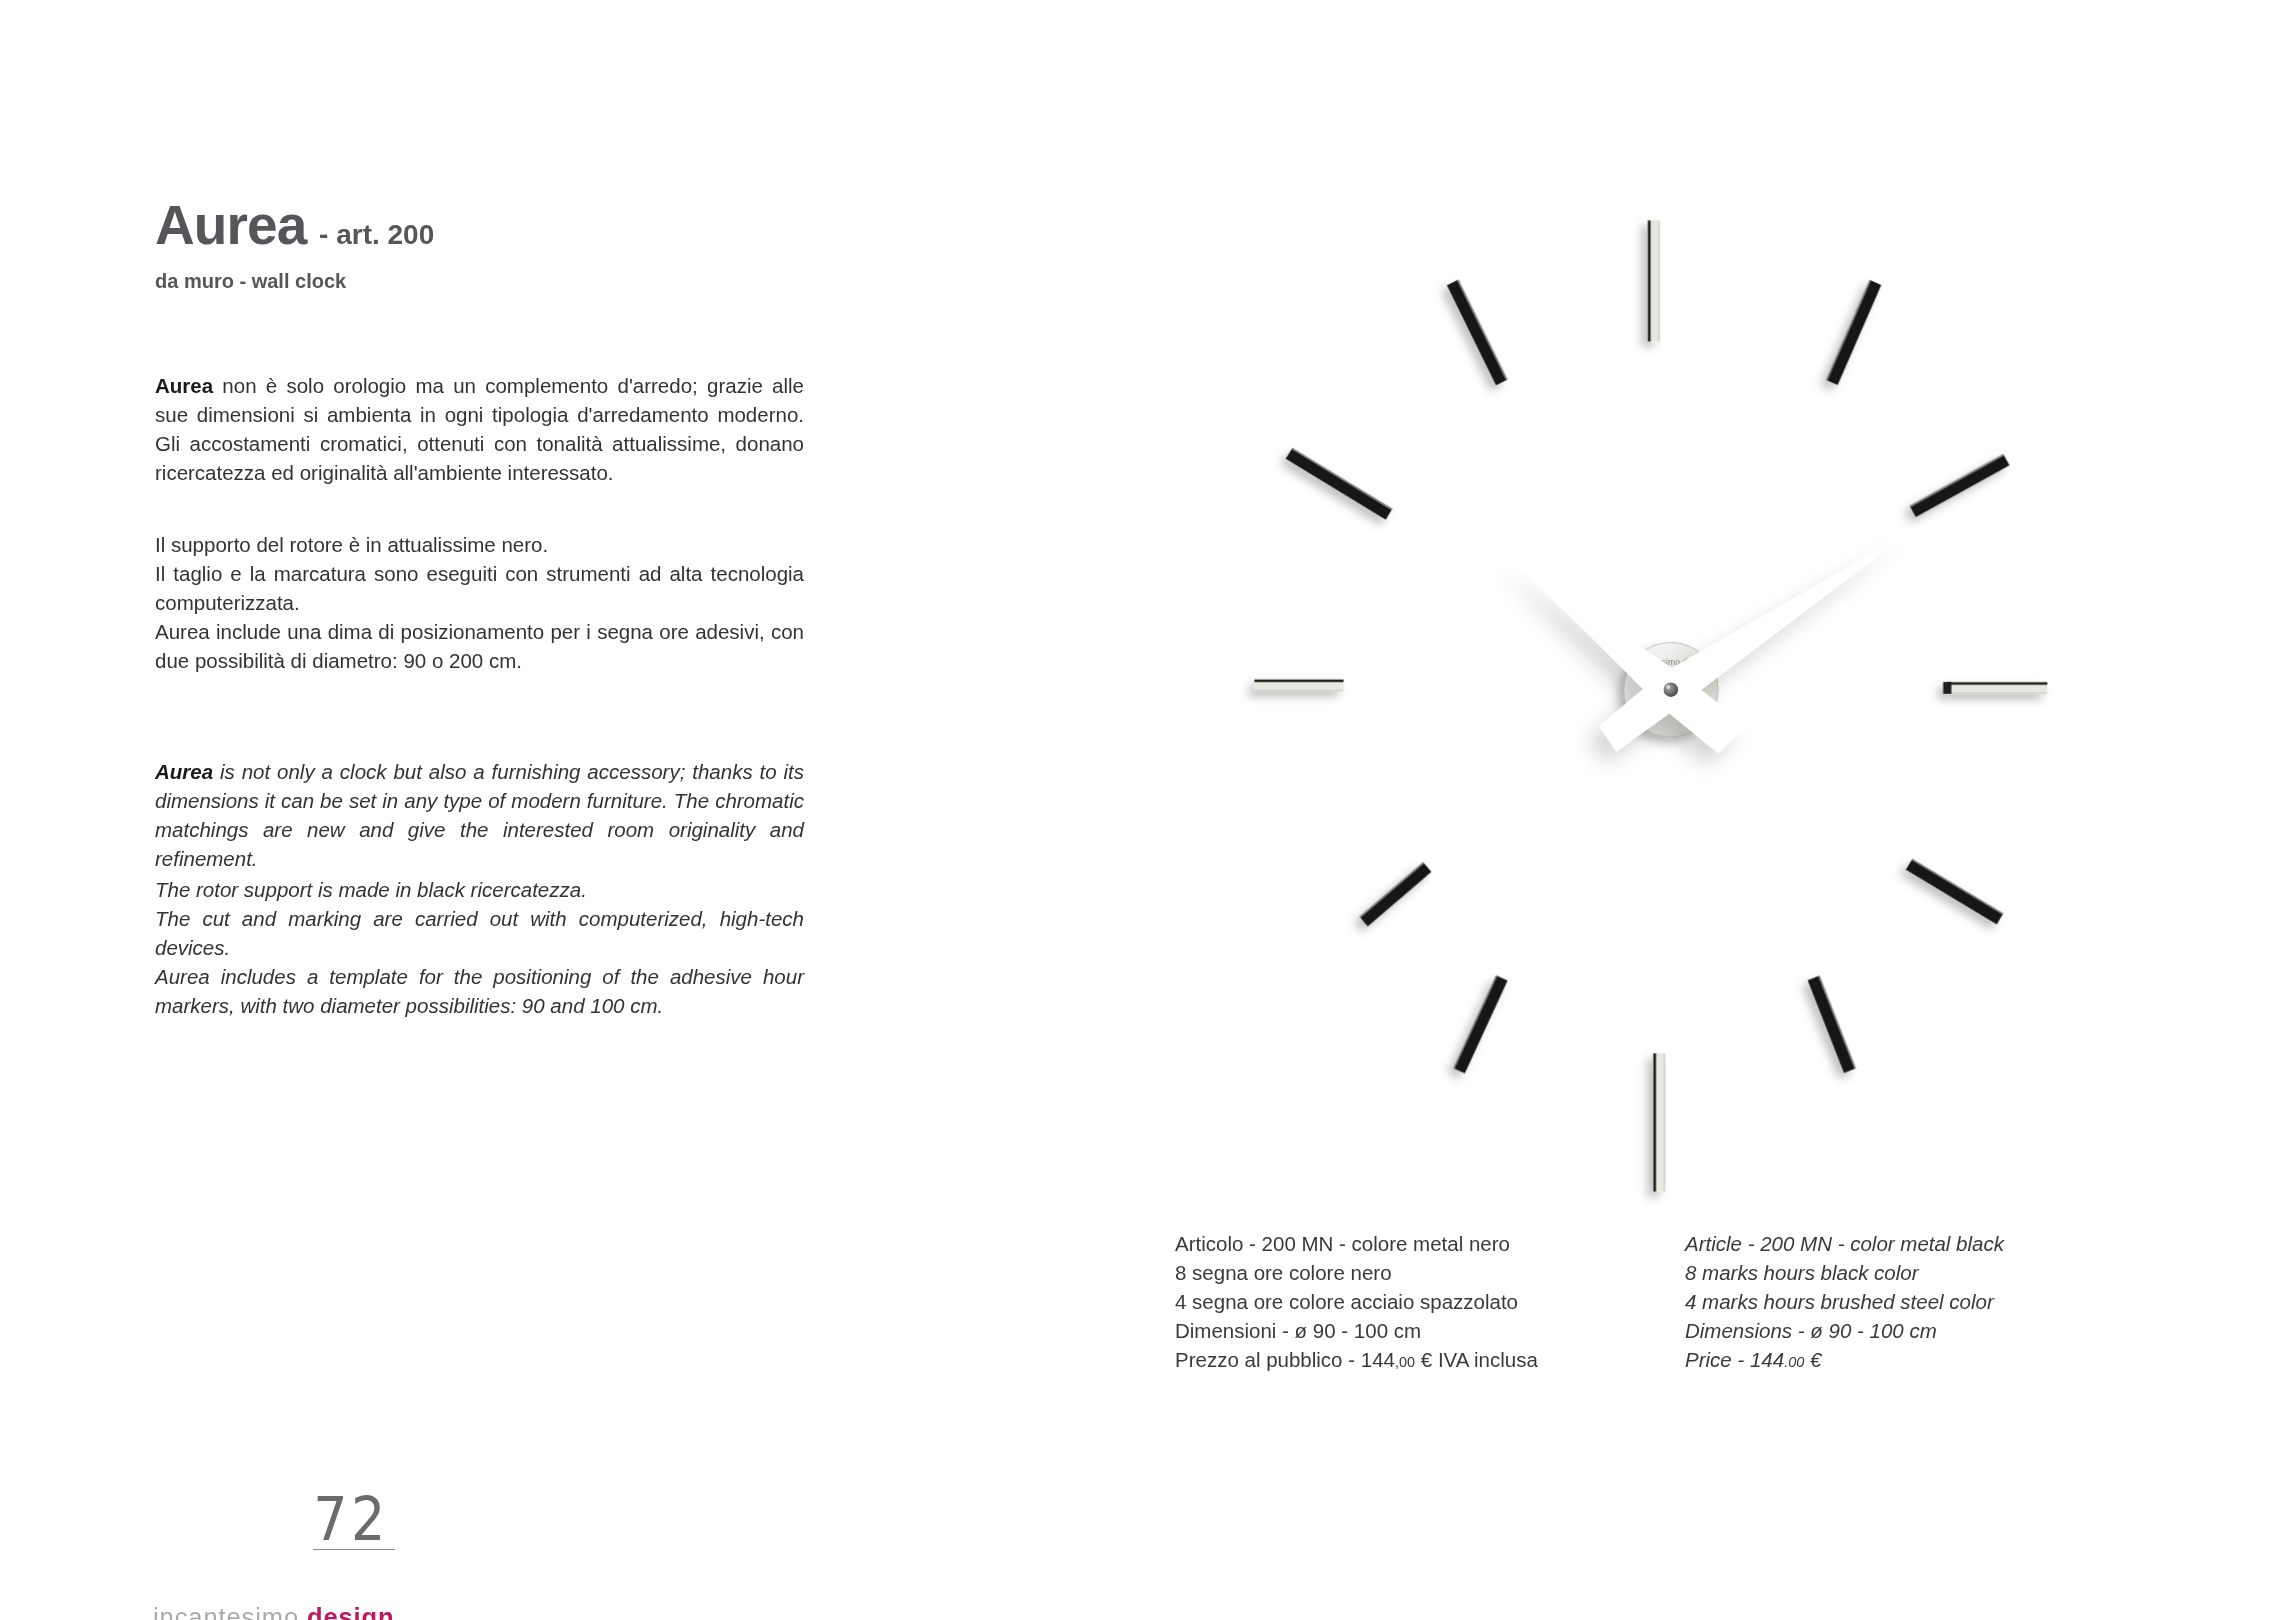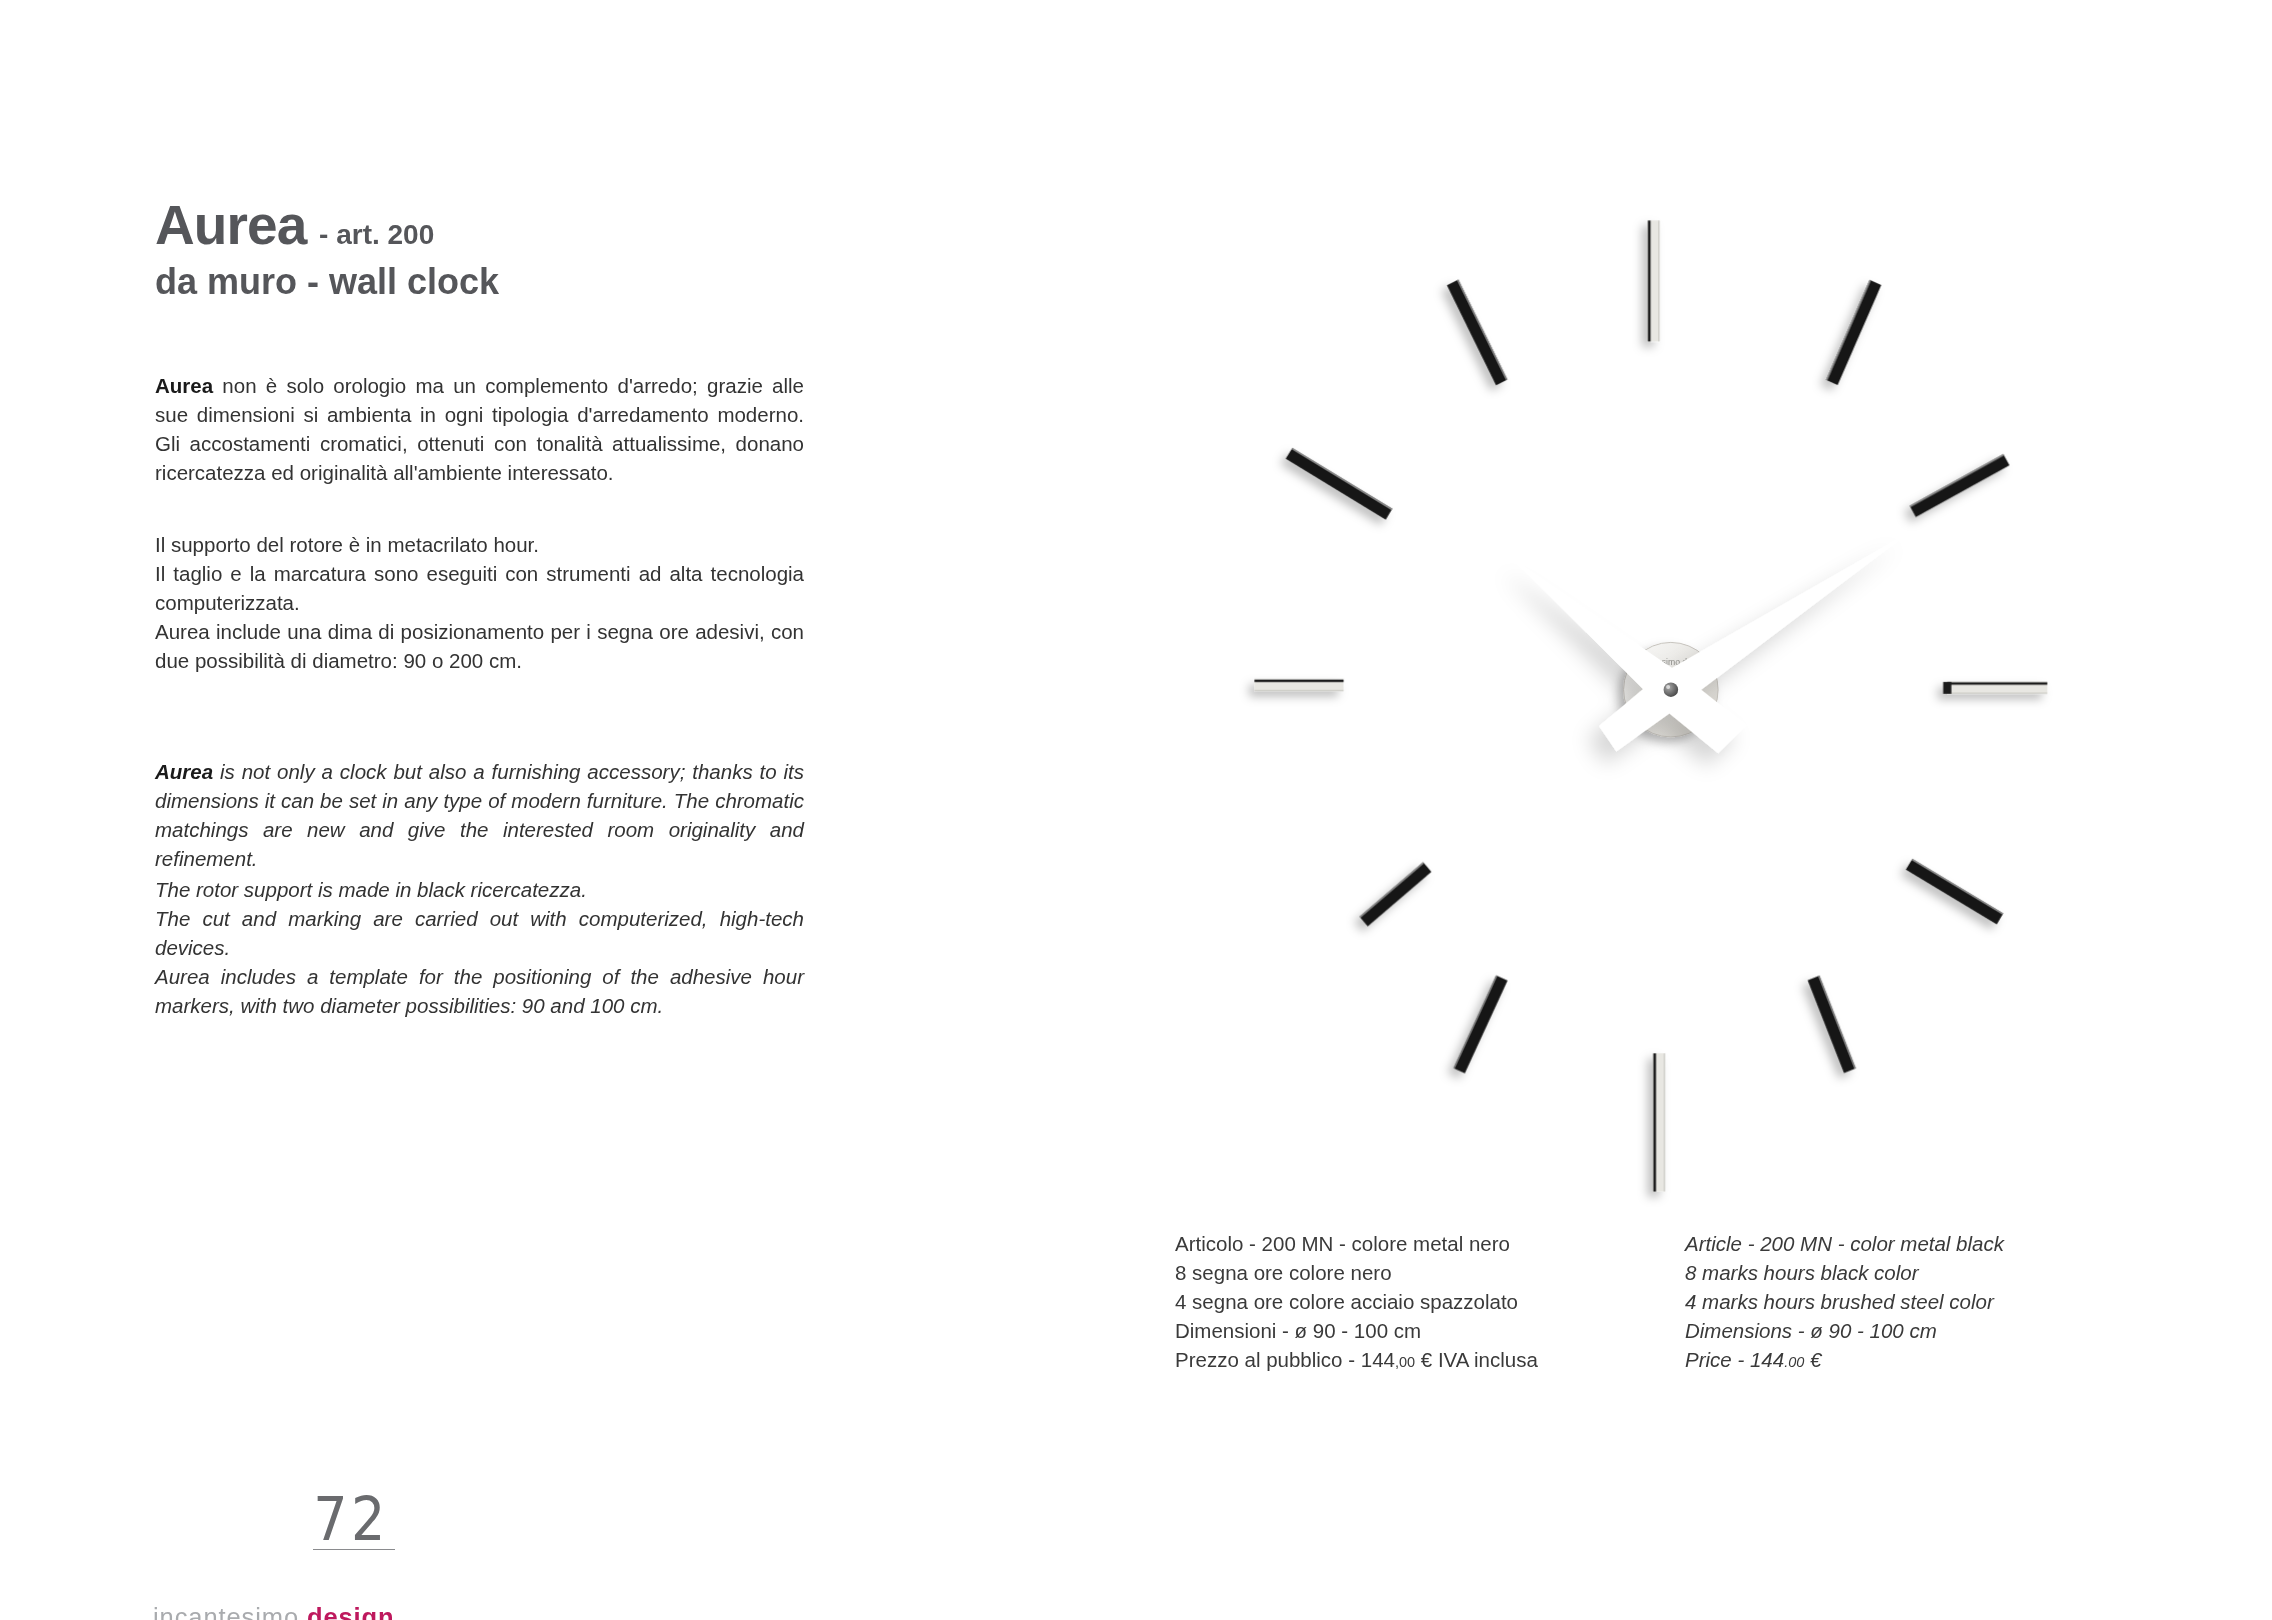--- a/index.html
+++ b/index.html
@@ -9,21 +9,21 @@
     background:#ffffff;
     font-family:"Liberation Sans", sans-serif;
     color:#333333;
     overflow:hidden;
   }
   
   .title-block{position:absolute;left:155px;top:198px;color:#55565a;}
   .title-line1{display:flex;align-items:baseline;gap:12.7px;}
   .product-name{font-size:55px;font-weight:bold;letter-spacing:-0.9px;line-height:1;}
   .article-no{font-size:28px;font-weight:bold;line-height:1;}
-  .product-sub{font-size:36px;font-weight:bold;margin-top:8px;letter-spacing:0px;}
+  .product-sub{font-size:20px;font-weight:bold;margin-top:17px;letter-spacing:0px;}
   
   .copy{position:absolute;left:155px;width:649px;font-size:20.5px;line-height:29px;color:#333333;text-align:justify;}
   .copy .lead{font-weight:bold;color:#1a1a1a;}
   .copy.it1{top:371px;}
   .copy.it2{top:530px;}
   .copy.en1{top:757px;font-style:italic;}
   .copy.en2{top:875px;font-style:italic;}
   .copy div{text-align:justify;}
   
   .specs{position:absolute;top:1229px;font-size:20.5px;line-height:29px;color:#3a3a3a;white-space:nowrap;}
@@ -55,21 +55,21 @@
       <span class="article-no">- art. 200</span>
     </div>
     <div class="product-sub">da muro - wall clock</div>
   </div>
 
   <div class="copy it1">
     <span class="lead">Aurea</span><span> non è solo orologio ma un complemento d'arredo; grazie alle sue dimensioni si ambienta in ogni tipologia d'arredamento moderno. Gli accostamenti cromatici, ottenuti con tonalità attualissime, donano ricercatezza ed originalità all'ambiente interessato.</span>
   </div>
 
   <div class="copy it2">
-    <div>Il supporto del rotore è in metacrilato hour.</div>
+    <div>Il supporto del rotore è in attualissime nero.</div>
     <div>Il taglio e la marcatura sono eseguiti con strumenti ad alta tecnologia computerizzata.</div>
     <div>Aurea include una dima di posizionamento per i segna ore adesivi, con due possibilità di diametro: 90 o 200 cm.</div>
   </div>
 
   <div class="copy en1">
     <span class="lead">Aurea</span><span> is not only a clock but also a furnishing accessory; thanks to its dimensions it can be set in any type of modern furniture. The chromatic matchings are new and give the interested room originality and refinement.</span>
   </div>
 
   <div class="copy en2">
     <div>The rotor support is made in black ricercatezza.</div>

